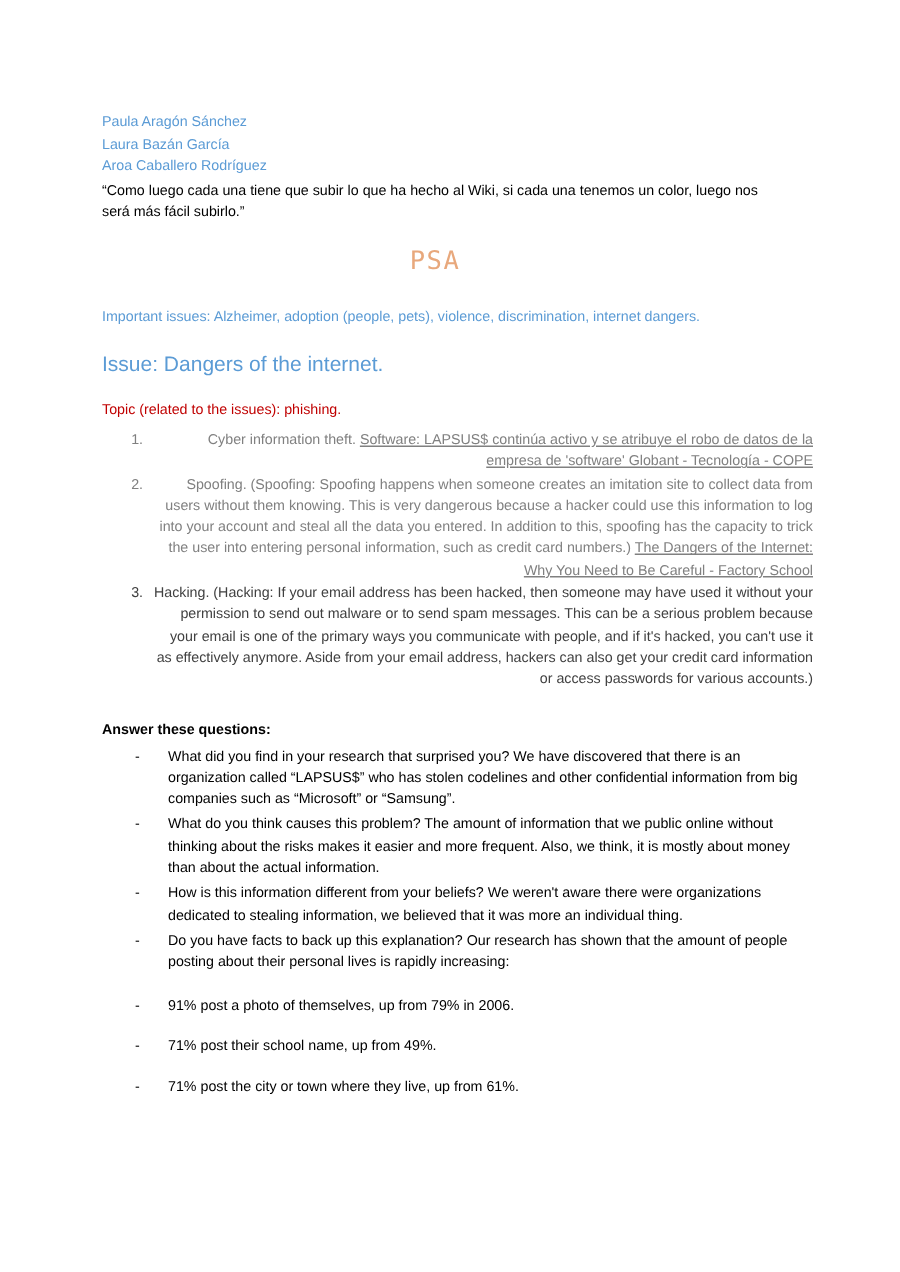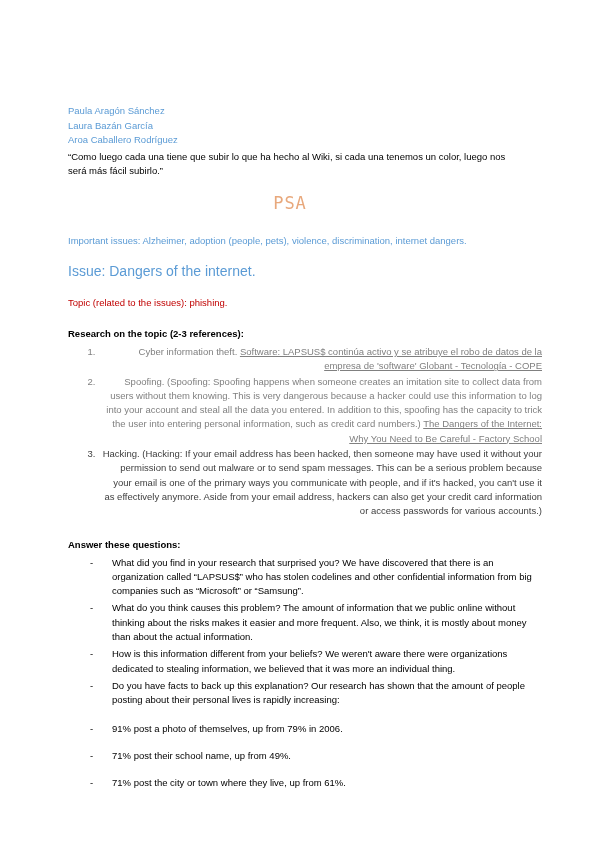--- a/index.html
+++ b/index.html
@@ -13,21 +13,21 @@
     font-family: "Liberation Sans", sans-serif;
     color: #000000;
     overflow: hidden;
   }
   .page {
     position: relative;
     width: 600px;
     height: 848px;
     background: #ffffff;
     box-sizing: border-box;
-    padding: 104px 58px 0 68px;
+    padding: 75px 58px 0 68px;
   }
   .names {
     color: #5b9bd5;
     font-size: 9.5px;
     line-height: 14.5px;
   }
   .name-line {
     display: block;
   }
   .quote {
@@ -153,21 +153,20 @@
   <div class="quote">“Como luego cada una tiene que subir lo que ha hecho al Wiki, si cada una tenemos un color, luego nos será más fácil subirlo.”</div>
 
   <div class="psa">PSA</div>
 
   <div class="blue-para">Important issues: Alzheimer, adoption (people, pets), violence, discrimination, internet dangers.</div>
 
   <div class="blue-line">Issue: Dangers of the internet.</div>
 
   <div class="red-line">Topic (related to the issues): phishing.</div>
 
-  <div class="section-head">Research on the topic (2-3 references):</div>
 
   <ol class="refs">
     <li>
       <span>Cyber information theft. </span><a class="linktext" href="#">Software: LAPSUS$ continúa activo y se atribuye el robo de datos de la empresa de 'software' Globant - Tecnología - COPE</a>
     </li>
     <li>
       <span>Spoofing. (Spoofing: Spoofing happens when someone creates an imitation site to collect data from users without them knowing. This is very dangerous because a hacker could use this information to log into your account and steal all the data you entered. In addition to this, spoofing has the capacity to trick the user into entering personal information, such as credit card numbers.) </span><a class="linktext" href="#">The Dangers of the Internet: Why You Need to Be Careful - Factory School</a>
     </li>
     <li class="dark">
       <span>Hacking. (Hacking: If your email address has been hacked, then someone may have used it without your permission to send out malware or to send spam messages. This can be a serious problem because your email is one of the primary ways you communicate with people, and if it's hacked, you can't use it as effectively anymore. Aside from your email address, hackers can also get your credit card information or access passwords for various accounts.)</span>

